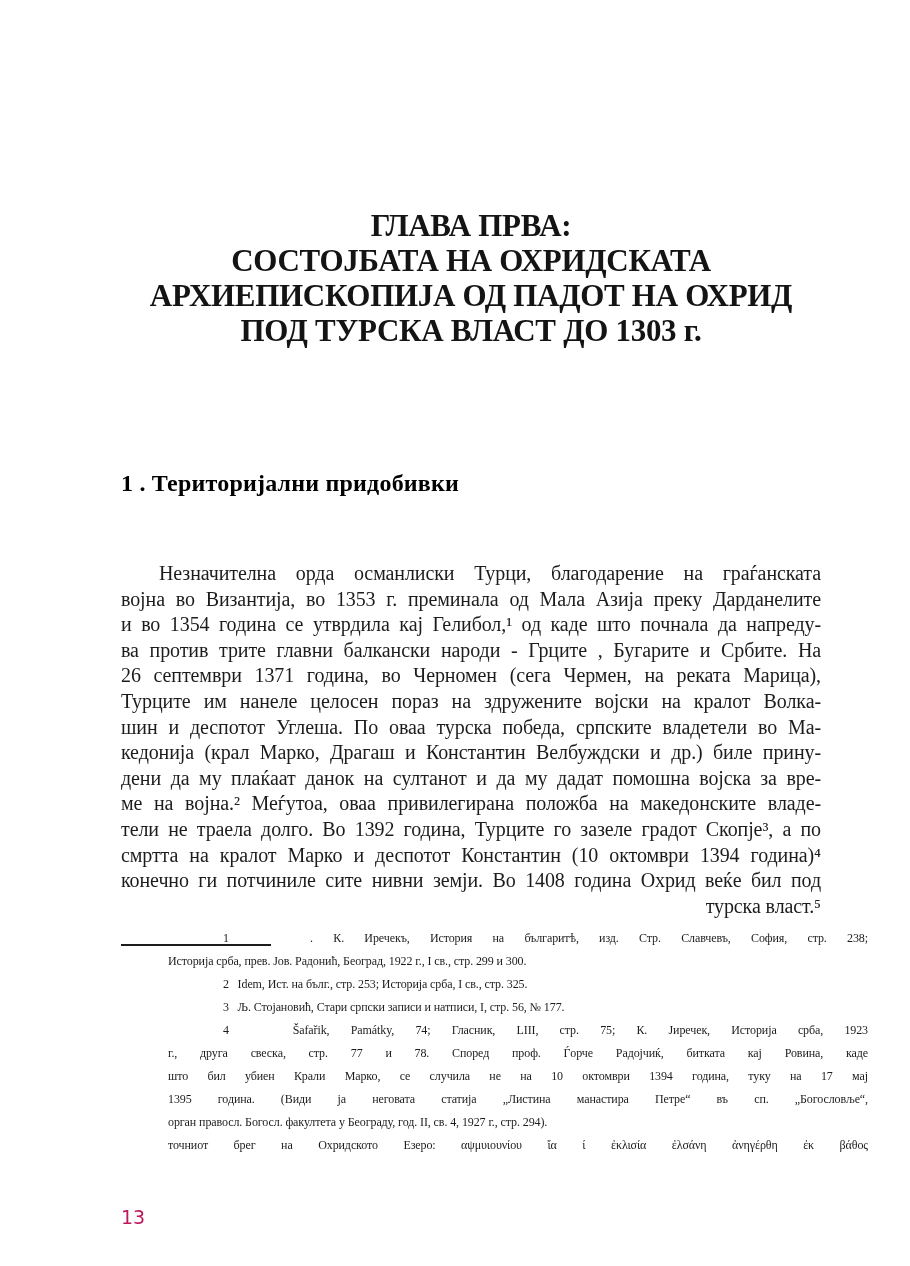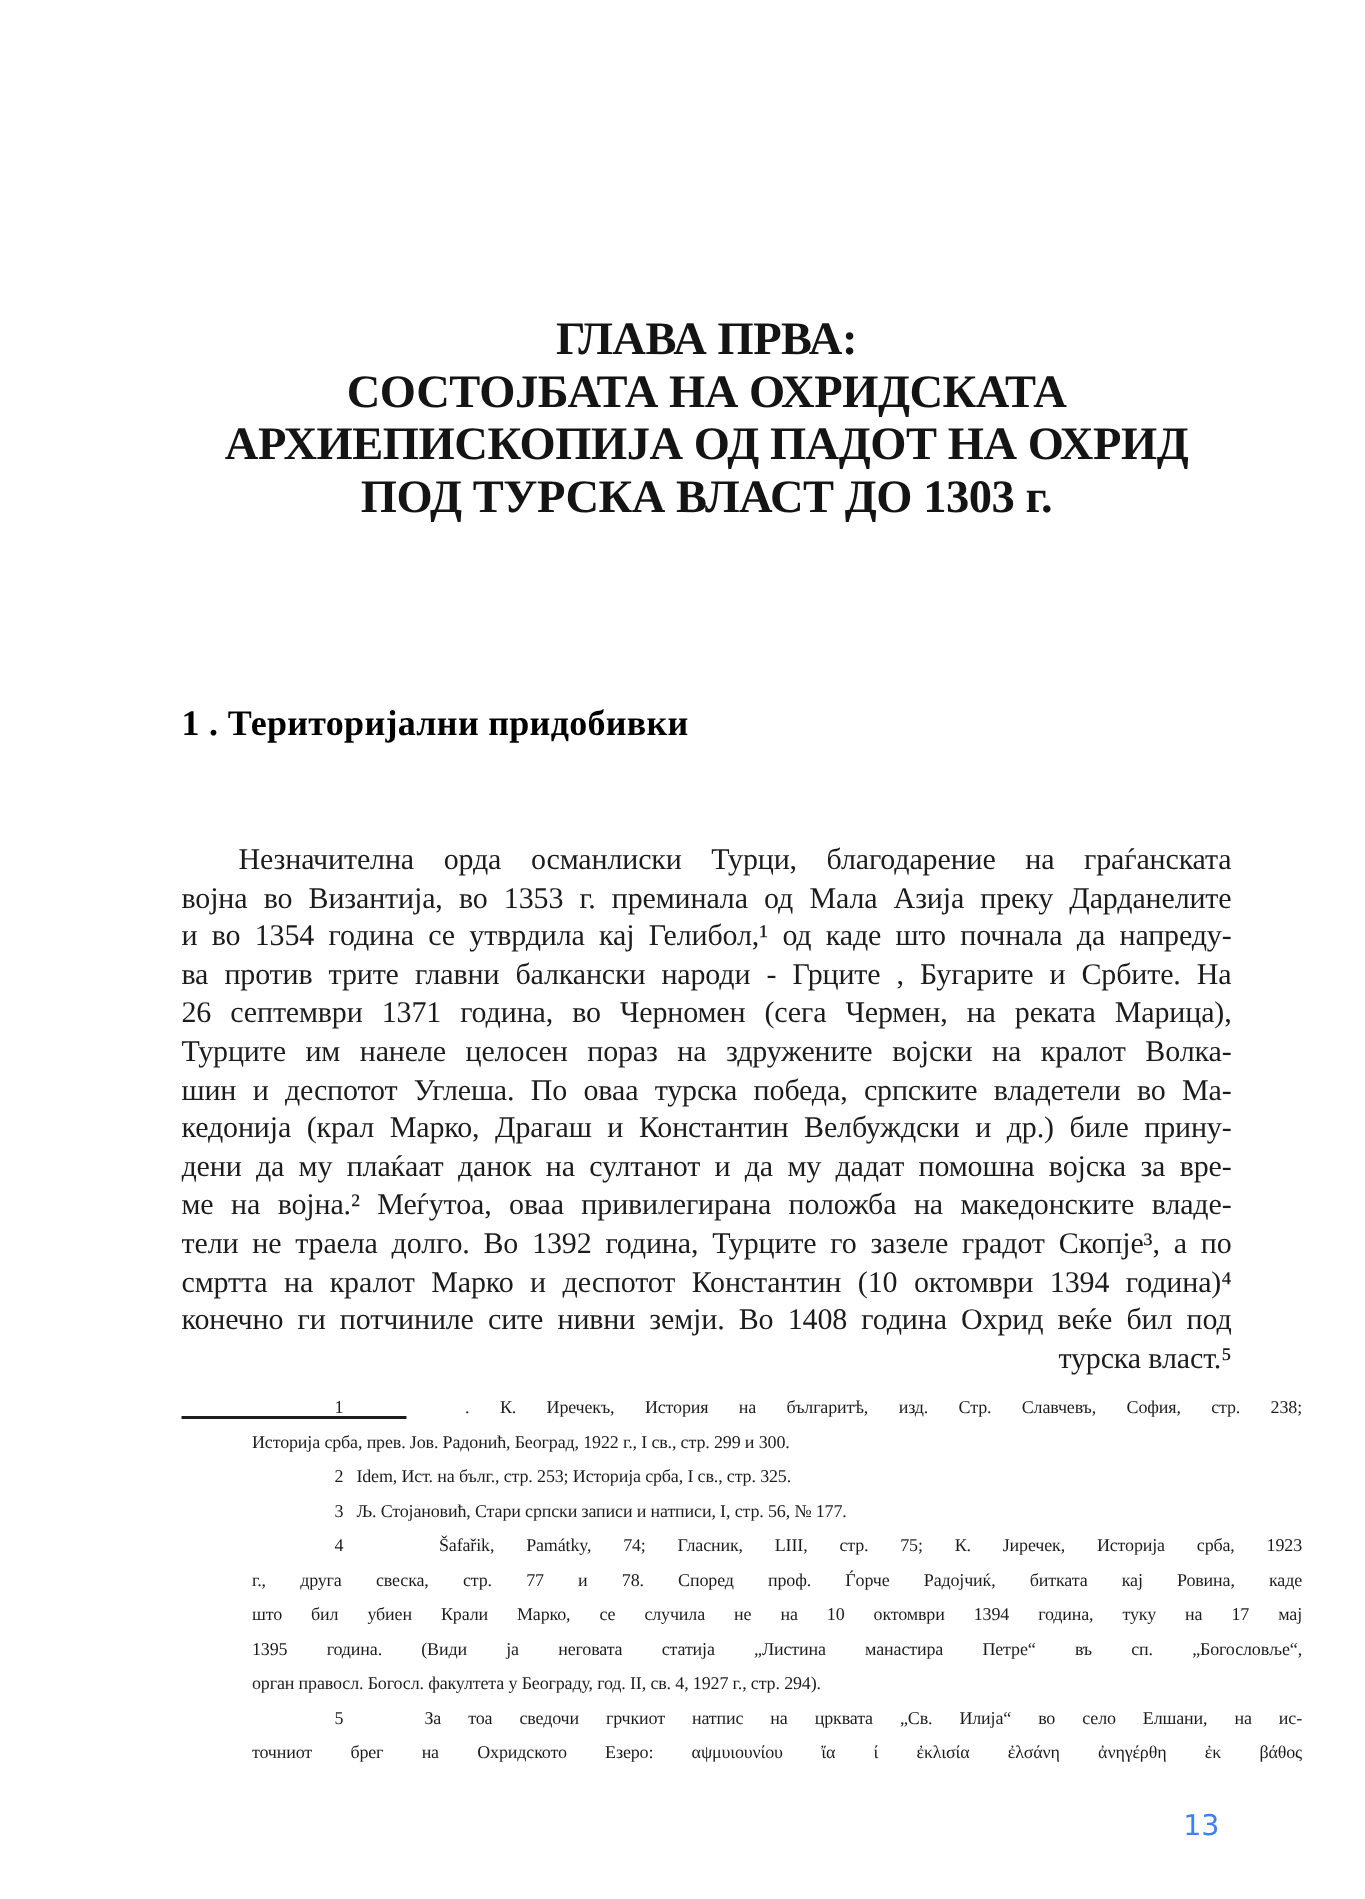--- a/index.html
+++ b/index.html
@@ -64,24 +64,24 @@
     margin-left: 47px;
   }
   .fn-line { height: 23px; overflow: hidden; text-align: left; }
   .fn-line.just { text-align: justify; text-align-last: justify; }
   .fn-line.indent { text-indent: 55px; }
   .page-number {
     position: absolute;
     top: 1206px;
     left: 121px;
     width: 692px;
-    text-align: right;
+    text-align: left;
     font-family: "DejaVu Sans", "Liberation Sans", sans-serif;
     font-size: 19px;
-    color: #3b82f6;
+    color: #be185d;
   }
 </style>
 </head>
 <body>
 
 <div class="page">
 
   <div class="chapter-title">
       <div class="title-line">ГЛАВА ПРВА:</div>
       <div class="title-line">СОСТОЈБАТА НА ОХРИДСКАТА</div>
@@ -113,19 +113,18 @@
   <div class="footnotes">
       <div class="fn-line indent just">1&nbsp;&nbsp;&nbsp;&nbsp;. К. Иречекъ, История на българитѣ, изд. Стр. Славчевъ, София, стр. 238;</div>
       <div class="fn-line">Историја срба, прев. Јов. Радонић, Београд, 1922 г., I св., стр. 299 и 300.</div>
       <div class="fn-line indent">2&nbsp;&nbsp;&nbsp;Idem, Ист. на бълг., стр. 253; Историја срба, I св., стр. 325.</div>
       <div class="fn-line indent">3&nbsp;&nbsp;&nbsp;Љ. Стојановић, Стари српски записи и натписи, I, стр. 56, № 177.</div>
       <div class="fn-line indent just">4&nbsp;&nbsp;&nbsp;Šafařik, Památky, 74; Гласник, LIII, стр. 75; К. Јиречек, Историја срба, 1923</div>
       <div class="fn-line just">г., друга свеска, стр. 77 и 78. Според проф. Ѓорче Радојчиќ, битката кај Ровина, каде</div>
       <div class="fn-line just">што бил убиен Крали Марко, се случила не на 10 октомври 1394 година, туку на 17 мај</div>
       <div class="fn-line just">1395 година. (Види ја неговата статија „Листина манастира Петре“ въ сп. „Богословље“,</div>
       <div class="fn-line">орган правосл. Богосл. факултета у Београду, год. II, св. 4, 1927 г., стр. 294).</div>
-      <div class="fn-line indent just">5&nbsp;&nbsp;&nbsp;За тоа сведочи грчкиот натпис на црквата „Св. Илија“ во село Елшани, на ис-</div>
       <div class="fn-line just">точниот брег на Охридското Езеро: αψμυιουνίου ἴα ί ἐκλισία ἐλσάνη ἀνηγέρθη ἐκ βάθος</div>
     </div>
 
   <div class="page-number">13</div>
 
 </div>
 
 </body></html>

